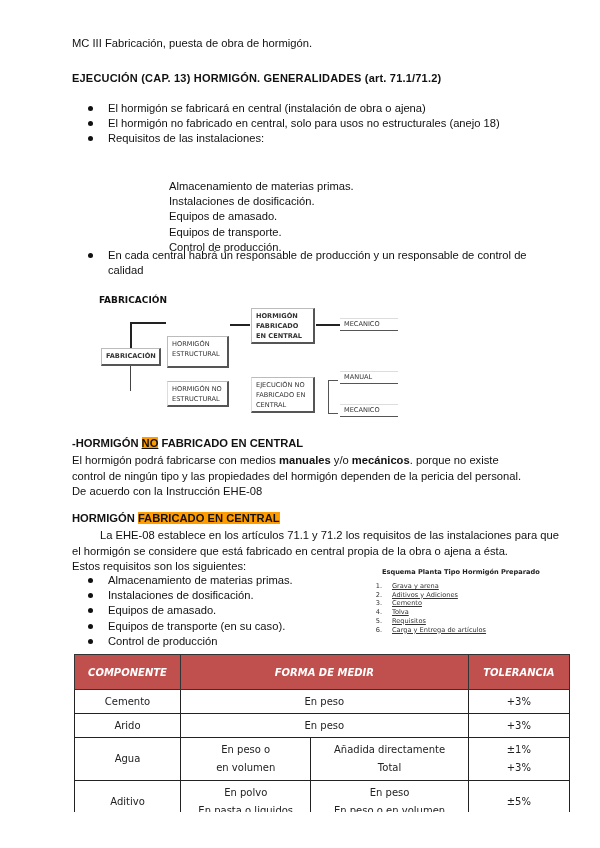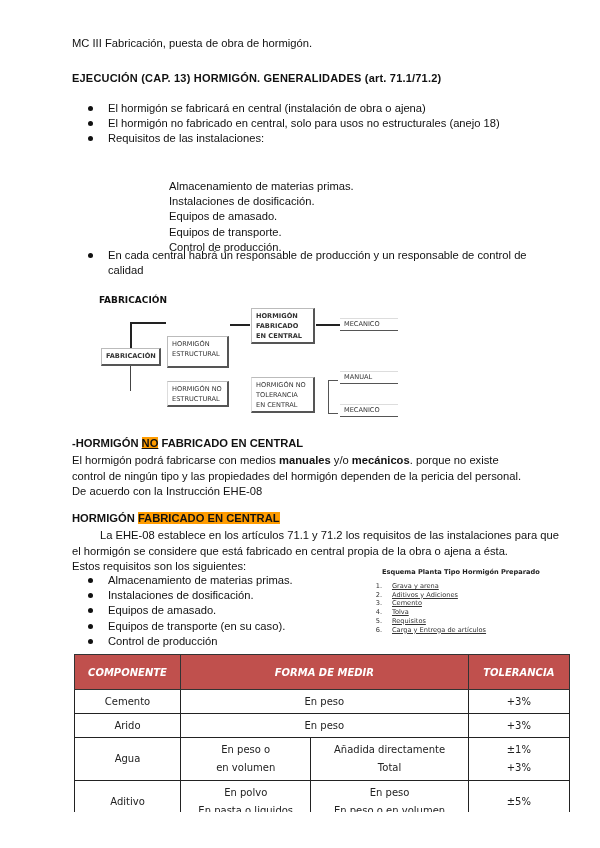--- a/index.html
+++ b/index.html
@@ -70,21 +70,21 @@
   <div class="vline" style="left:130px;top:366px;height:25px;background:#444;width:1px;"></div>
   <div class="box" style="left:101px;top:348px;width:60px;height:18px;font-weight:bold;">FABRICACIÓN</div>
 
   <div class="box" style="left:167px;top:313px;width:62px;height:32px;font-weight:normal;white-space:normal;margin-top:23px;">HORMIGÓN ESTRUCTURAL</div>
   <div class="hline" style="left:230px;top:324px;width:20px;"></div>
   <div class="box" style="left:251px;top:308px;width:64px;height:36px;font-weight:bold;white-space:normal;">HORMIGÓN FABRICADO EN CENTRAL</div>
   <div class="hline" style="left:316px;top:324px;width:24px;"></div>
   <div class="lab" style="left:340px;top:318px;width:58px;height:13px;">MECANICO</div>
 
   <div class="box" style="left:167px;top:381px;width:62px;height:26px;white-space:normal;border-left-color:#ddd;">HORMIGÓN NO ESTRUCTURAL</div>
-  <div class="box" style="left:251px;top:377px;width:64px;height:36px;white-space:normal;border-left-color:#ddd;">HORMIGÓN NO TOLERANCIA EN CENTRAL</div>
+  <div class="box" style="left:251px;top:377px;width:64px;height:36px;white-space:normal;border-left-color:#ddd;">EJECUCIÓN NO FABRICADO EN CENTRAL</div>
   <div class="thin-v" style="left:328px;top:380px;height:33px;"></div>
   <div class="thin-h" style="left:328px;top:380px;width:10px;"></div>
   <div class="thin-h" style="left:328px;top:413px;width:10px;"></div>
   <div class="lab" style="left:340px;top:371px;width:58px;height:13px;">MANUAL</div>
   <div class="lab" style="left:340px;top:404px;width:58px;height:13px;">MECANICO</div>
 </div>
 
 <div class="abs bold" style="left:72px;top:437px;">
   <span>-HORMIGÓN </span><span class="hl u">NO</span><span> FABRICADO EN CENTRAL</span>
 </div>

